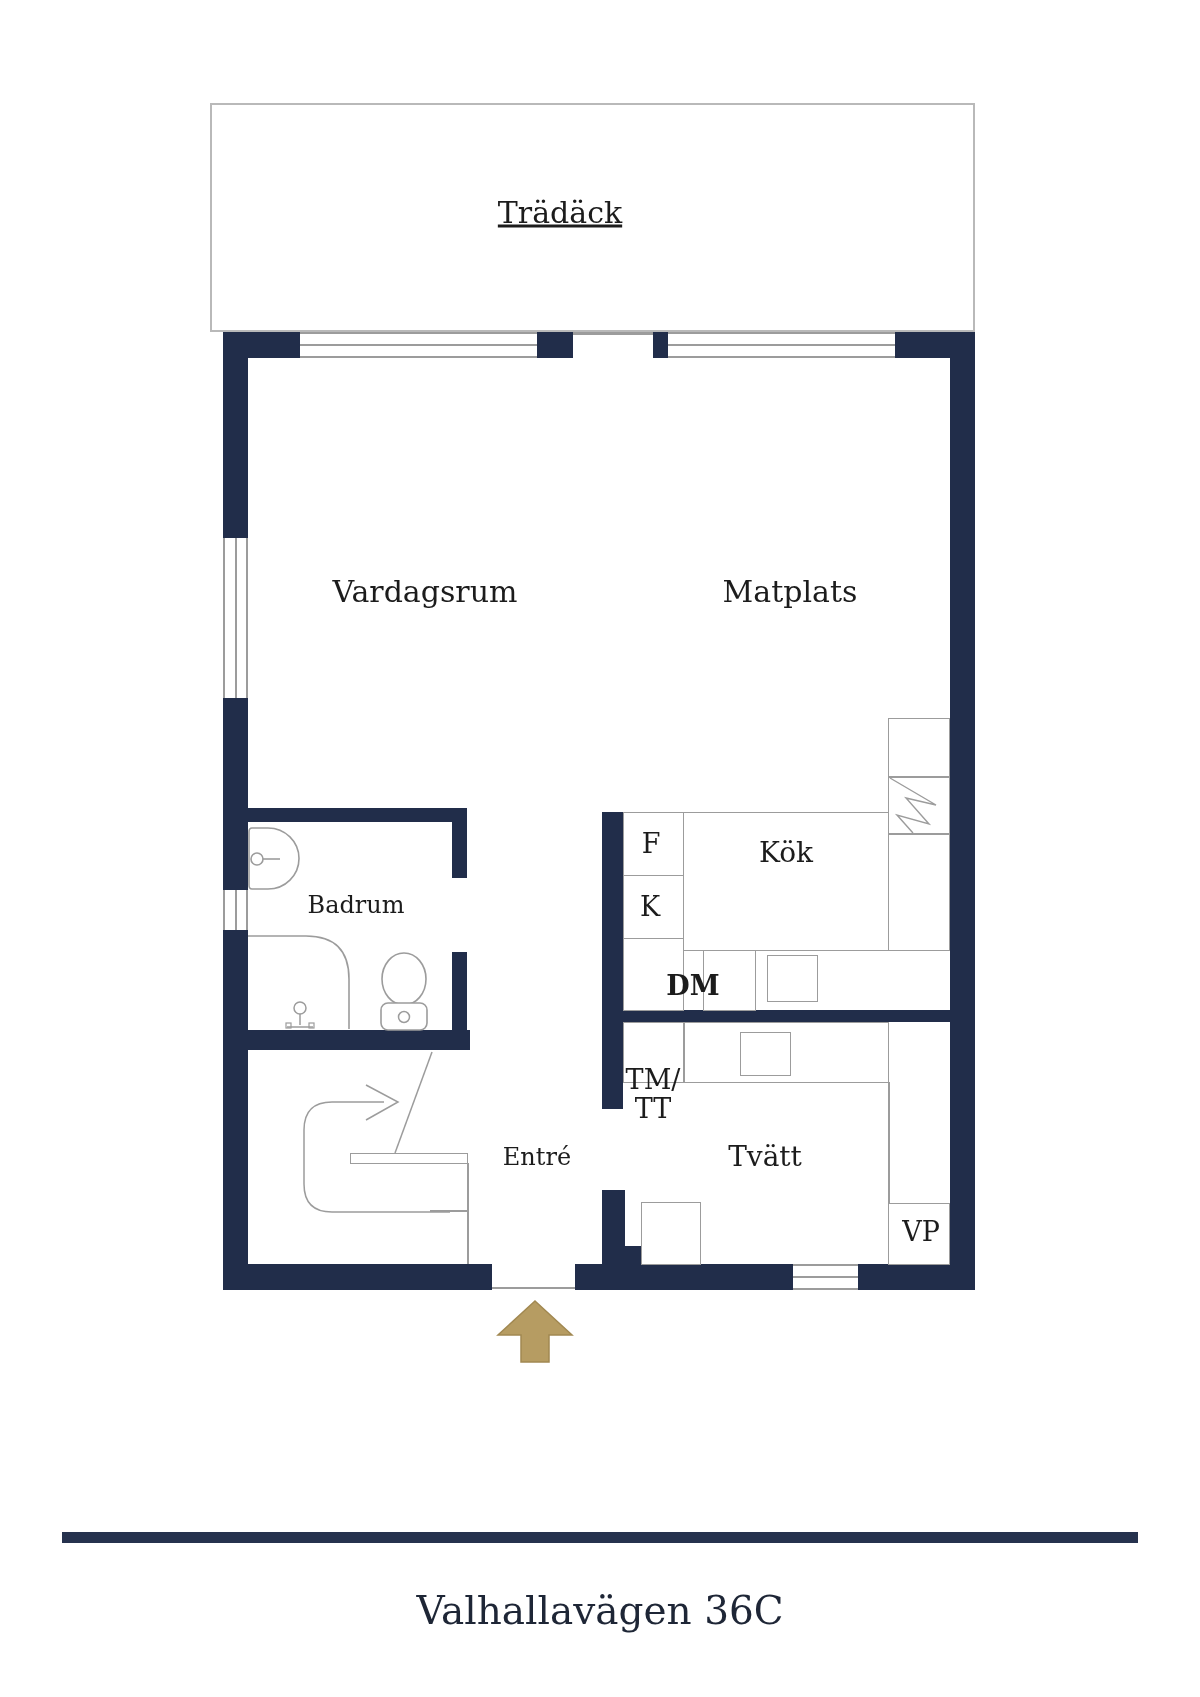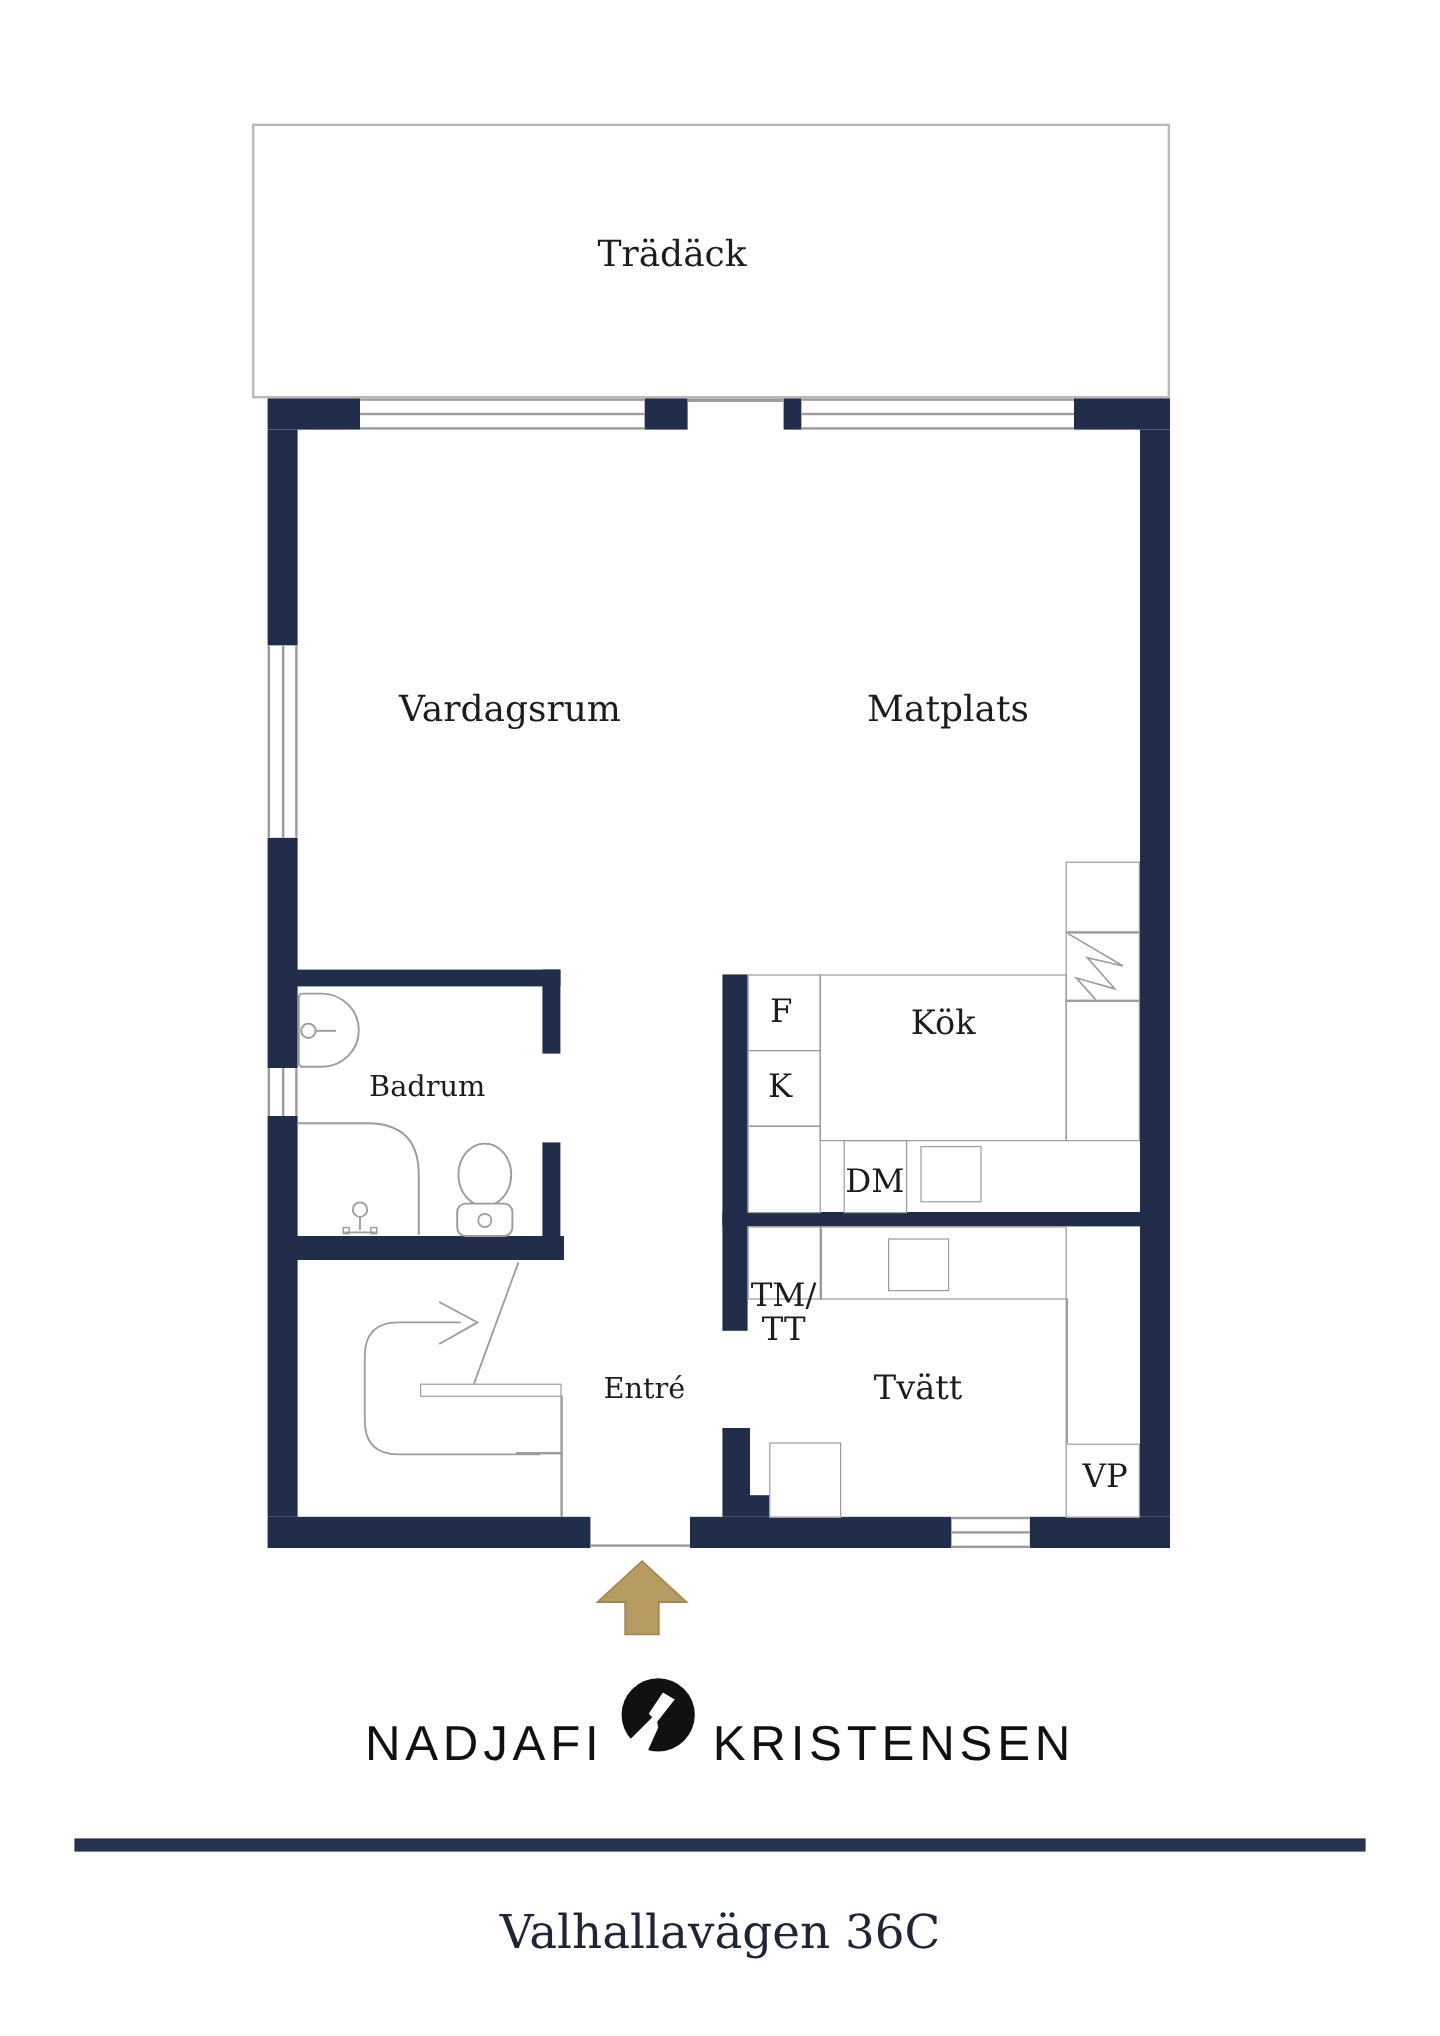--- a/index.html
+++ b/index.html
@@ -27,21 +27,21 @@
   .brand-tag{margin-top:14px;font-family:"Liberation Sans",sans-serif;font-size:20px;letter-spacing:11px;font-weight:400;}
   .rule{position:absolute;left:62px;top:1532px;width:1076px;height:11px;background:#26324e;}
   .address{position:absolute;left:0;top:1588px;width:1200px;text-align:center;font-size:39px;color:#1e2636;font-family:"DejaVu Serif",serif;}
 </style>
 </head>
 <body>
 
 <div class="plan">
 
   <div class="deck"></div>
-  <div class="lbl" style="left:560px;top:212px;">Trädäck</div>
+  <div class="lbl" style="left:560px;top:212px;text-decoration:underline;">Trädäck</div>
 
   <div class="wall" style="left:223px;top:332px;width:77px;height:26px;"></div>
   <div class="wall" style="left:537px;top:332px;width:36px;height:26px;"></div>
   <div class="wall" style="left:653px;top:332px;width:15px;height:26px;"></div>
   <div class="wall" style="left:895px;top:332px;width:80px;height:26px;"></div>
   <div class="win-h" style="left:300px;top:332px;width:237px;"></div>
   <div class="win-h" style="left:668px;top:332px;width:227px;"></div>
   <div class="open-top" style="left:573px;top:332px;width:80px;"></div>
 
   <div class="wall" style="left:223px;top:358px;width:25px;height:180px;"></div>
@@ -113,36 +113,27 @@
 
     <polygon points="535,1301 572,1335 549,1335 549,1362 521,1362 521,1335 498,1335" fill="#b69c62" stroke="#a18851" stroke-width="1.5"></polygon>
   </svg>
 
   <div class="lbl" style="left:425px;top:591px;">Vardagsrum</div>
   <div class="lbl" style="left:790px;top:591px;text-align:right;">Matplats</div>
   <div class="lbl" style="left:356px;top:905px;font-size:24px;">Badrum</div>
   <div class="lbl" style="left:786px;top:852px;font-size:28px;text-align:center;">Kök</div>
   <div class="lbl small" style="left:651px;top:843px;">F</div>
   <div class="lbl small" style="left:650px;top:906px;">K</div>
-  <div class="lbl small" style="left:729px;top:985px;">DM</div>
+  <div class="lbl small" style="left:693px;top:985px;font-weight:bold;">DM</div>
   <div class="lbl small twoline" style="left:653px;top:1054px;">
     <span style="display:block;">TM/</span>
     <span style="display:block;">TT</span>
   </div>
   <div class="lbl" style="left:537px;top:1157px;font-size:24px;">Entré</div>
   <div class="lbl" style="left:765px;top:1156px;font-size:28px;">Tvätt</div>
   <div class="lbl small" style="left:921px;top:1231px;">VP</div>
 </div>
 
 <div class="brand">
-  <div class="brand-row">
-    <span class="brand-name">NADJAFI</span>
-    <svg width="63" height="64" viewBox="0 0 64 64">
-      <circle cx="32" cy="31" r="31" fill="#111"></circle>
-      <polygon points="30,30 2,58 22,64 32,42" fill="#ffffff"></polygon>
-      <polygon points="36,12 46,18 31,37 24,30" fill="#ffffff"></polygon>
-    </svg>
-    <span class="brand-name">KRISTENSEN</span>
-  </div>
 </div>
 
 <div class="rule"></div>
 <div class="address">Valhallavägen 36C</div>
 
 </body></html>

